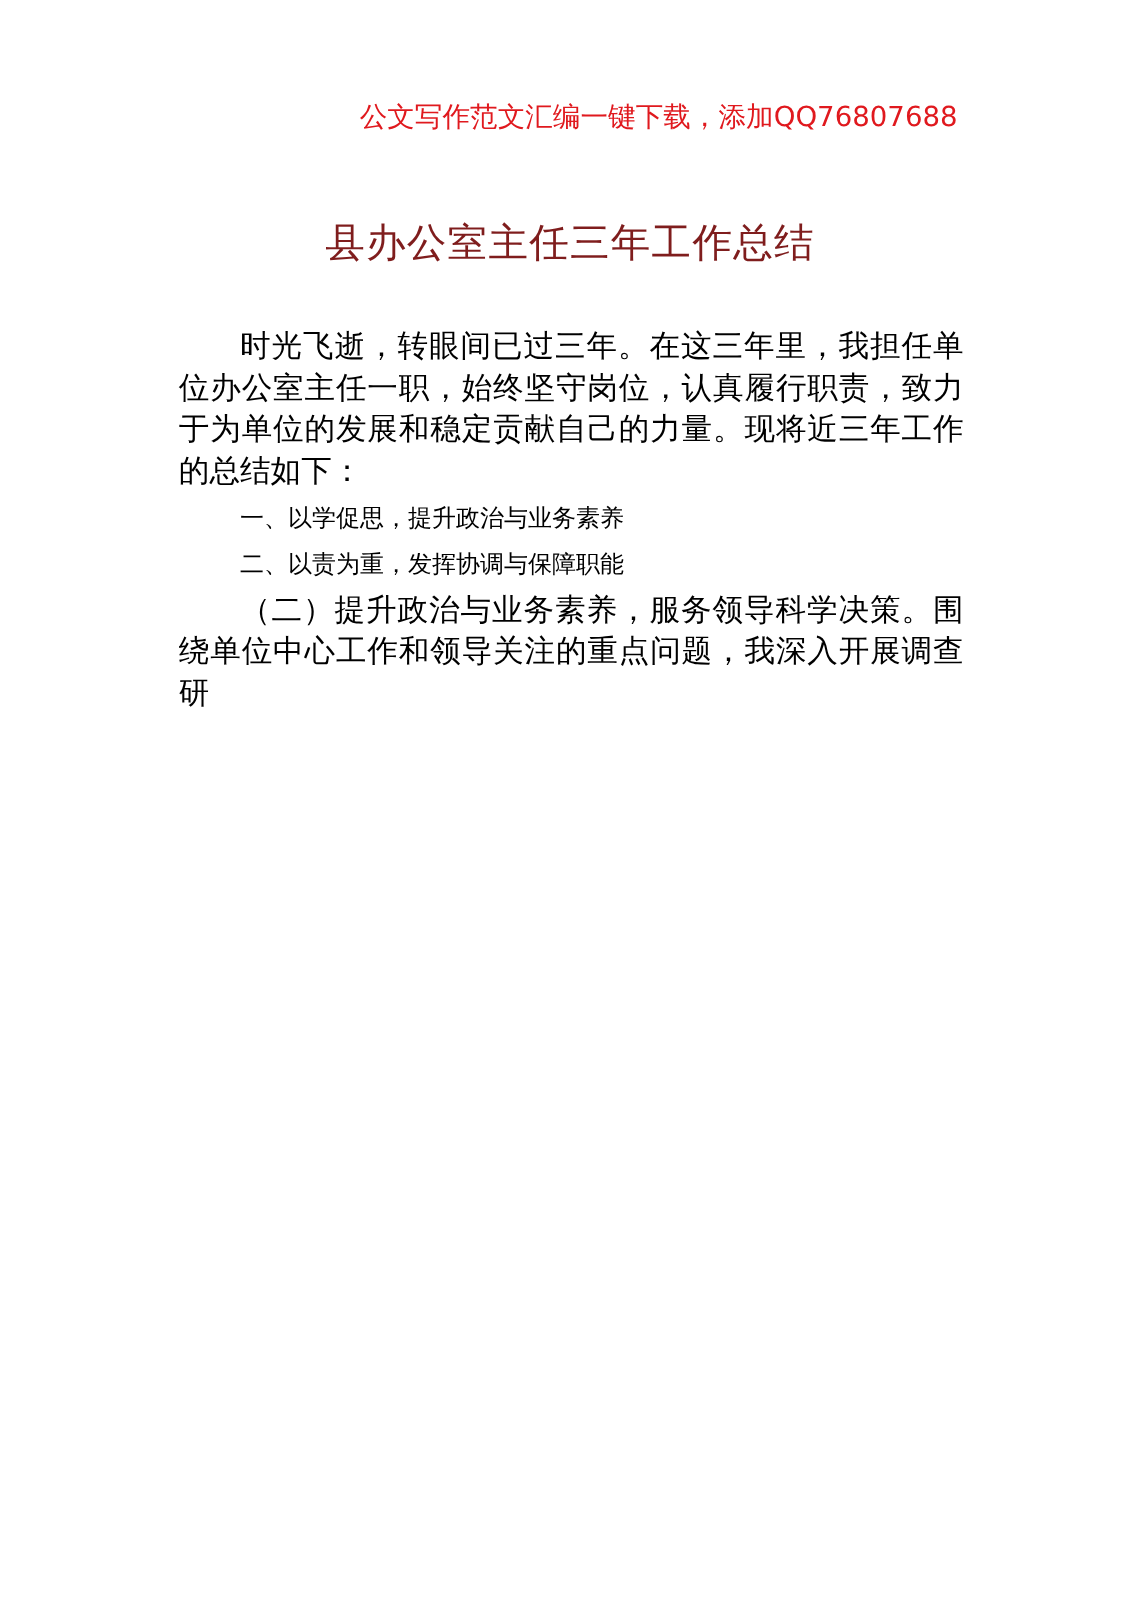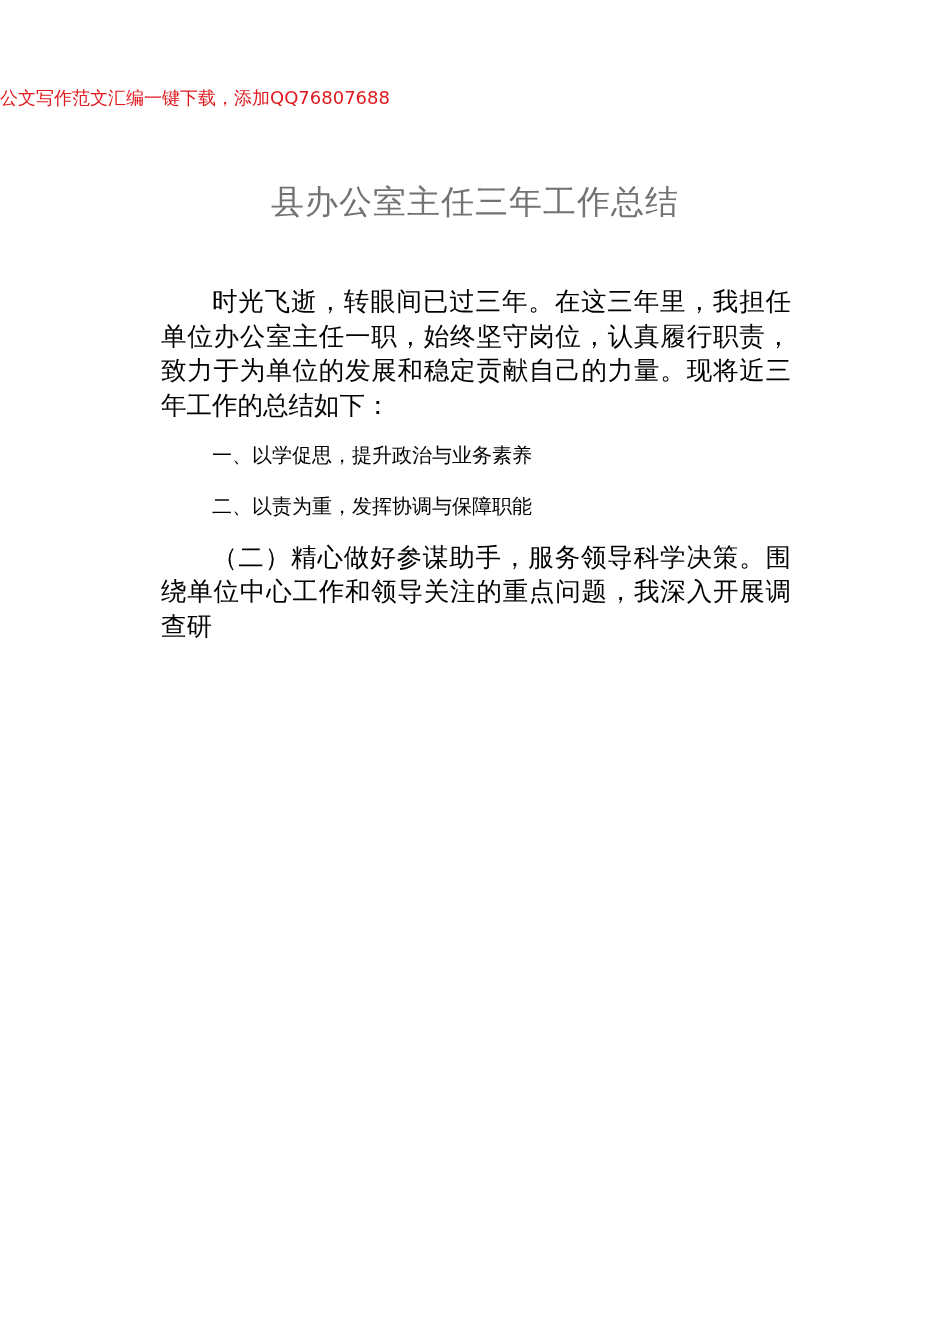--- a/index.html
+++ b/index.html
@@ -13,45 +13,45 @@
       position: relative;
       overflow: hidden;
       font-family: "DejaVu Sans", "Liberation Sans", sans-serif;
       color: #000000;
     }
     .header-banner {
       position: absolute;
       top: 86px;
       left: 0;
       width: 798px;
-      text-align: left;
-      font-size: 18px;
+      text-align: right;
+      font-size: 23px;
       line-height: 24px;
       color: #e0191e;
       letter-spacing: 0;
     }
     .doc-title {
       position: absolute;
       top: 178px;
       left: 0;
       width: 950px;
       text-align: center;
       font-size: 33px;
       line-height: 48px;
-      color: #737373;
+      color: #7f1d1d;
       letter-spacing: 1px;
     }
     .doc-body {
       position: absolute;
       top: 268px;
       left: 145px;
       width: 662px;
     }
     .para {
-      margin: 16px;
+      margin: 4px;
       font-size: 25.5px;
       line-height: 34.6px;
       text-align: justify;
       text-align-last: left;
       word-break: break-all;
     }
     .para.indent {
       text-indent: 51px;
     }
     .para.heading {
@@ -63,14 +63,14 @@
 <body>
 
 <div class="header-banner">公文写作范文汇编一键下载，添加QQ76807688</div>
 
 <div class="doc-title">县办公室主任三年工作总结</div>
 
 <div class="doc-body">
   <p class="para indent">时光飞逝，转眼间已过三年。在这三年里，我担任单位办公室主任一职，始终坚守岗位，认真履行职责，致力于为单位的发展和稳定贡献自己的力量。现将近三年工作的总结如下：</p>
   <p class="para heading">一、以学促思，提升政治与业务素养</p>
   <p class="para heading">二、以责为重，发挥协调与保障职能</p>
-  <p class="para indent">（二）精心做好参谋助手，服务领导科学决策。围绕单位中心工作和领导关注的重点问题，我深入开展调查研</p>
+  <p class="para indent">（二）提升政治与业务素养，服务领导科学决策。围绕单位中心工作和领导关注的重点问题，我深入开展调查研</p>
 </div>
 
 </body></html>

